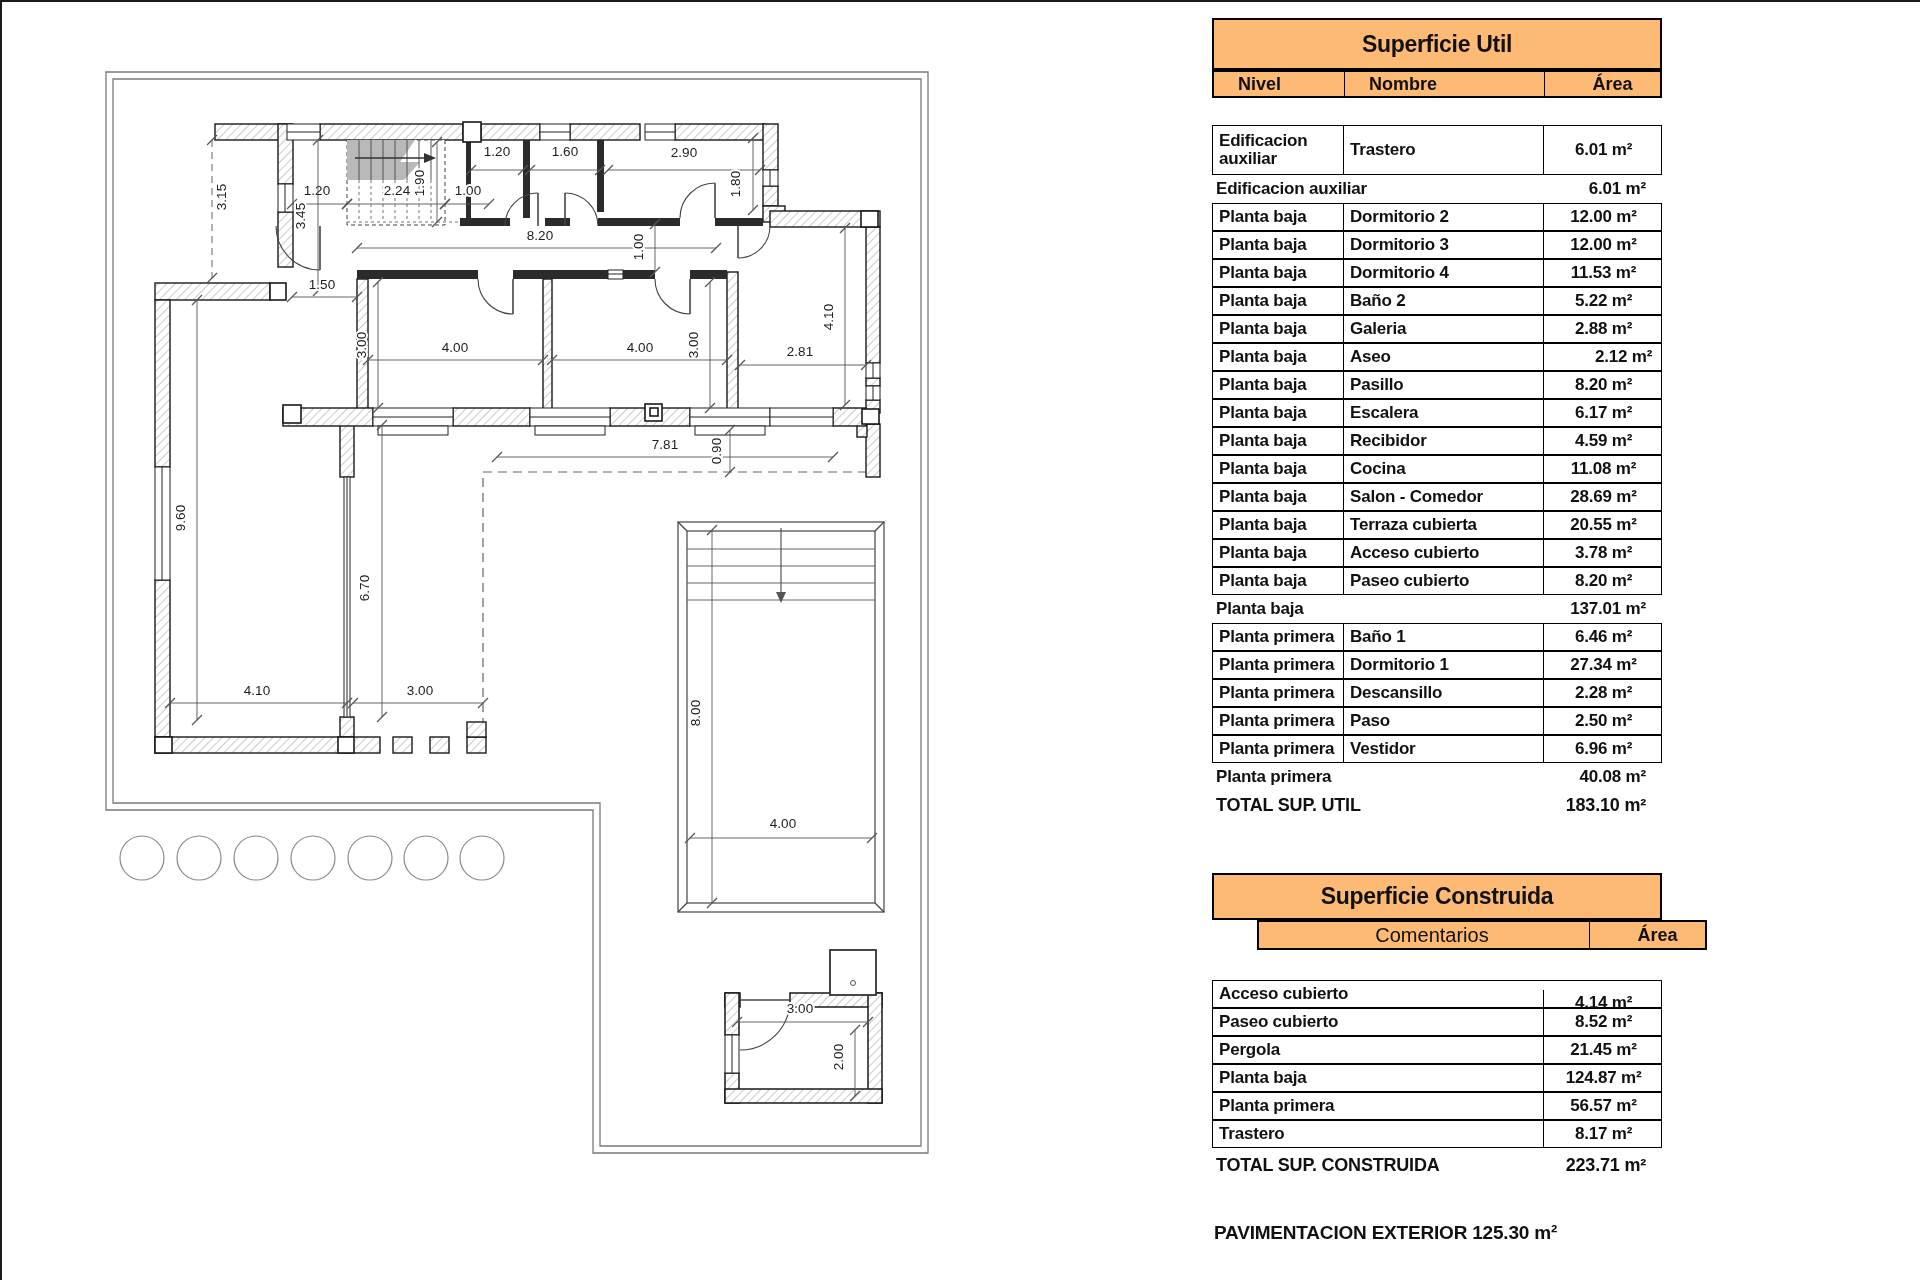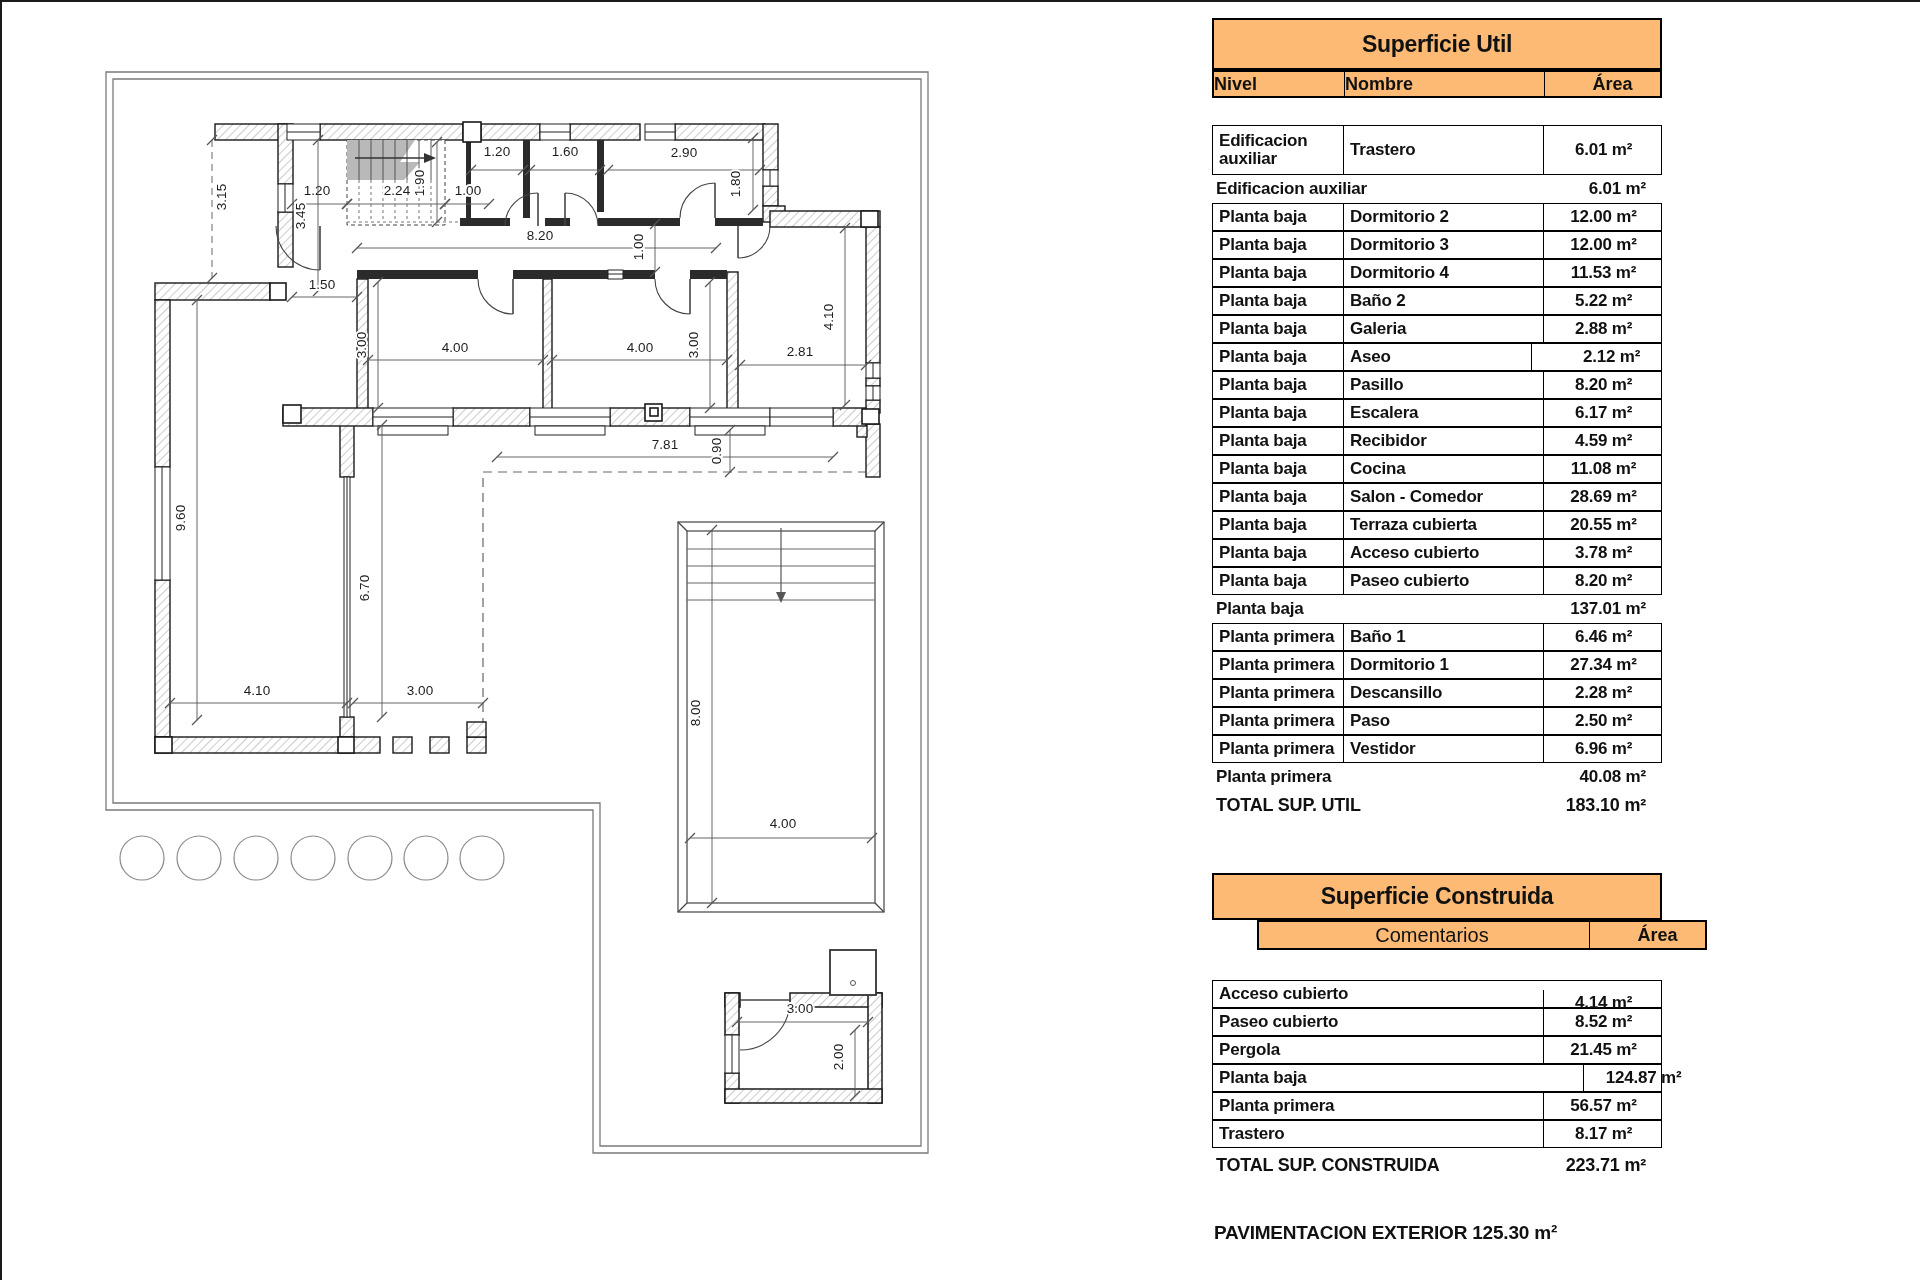--- a/index.html
+++ b/index.html
@@ -6,21 +6,21 @@
   .screen{position:relative;width:1920px;height:1280px;background:#ffffff;overflow:hidden;
           font-family:"Liberation Sans",sans-serif;color:#111;}
   .edge-left{position:absolute;left:0;top:0;width:2px;height:1280px;background:#1a1a1a;}
   .edge-top{position:absolute;left:0;top:0;width:1920px;height:2px;background:#1a1a1a;}
   #plan-svg{position:absolute;left:0;top:0;}
   
   .tbox{position:absolute;border:2px solid #000;box-sizing:border-box;background:#fdba74;}
   .title{display:flex;align-items:center;justify-content:center;font-weight:bold;
          font-size:23px;letter-spacing:-0.3px;}
   .hdr-cell{position:absolute;top:0;height:100%;box-sizing:border-box;display:flex;align-items:center;
-            font-weight:bold;font-size:18px;padding-left:0;}
+            font-weight:bold;font-size:18px;padding-left:24px;}
   .hdr-center{justify-content:center;padding-left:16px;}
   .hdr-normal{font-weight:normal;font-size:20px;}
   .trow{position:absolute;left:0;box-sizing:border-box;border:1.4px solid #000;background:#fff;}
   .tcell{position:absolute;top:0;height:100%;box-sizing:border-box;display:flex;align-items:center;
          font-weight:bold;font-size:17px;letter-spacing:-0.2px;line-height:1.05;padding-left:6px;}
   .tcell.border-l{border-left:1.4px solid #000;}
   .tcell.center{justify-content:center;padding-left:0;}
   .srow{position:absolute;left:0;font-weight:bold;font-size:17px;letter-spacing:-0.2px;
         display:flex;align-items:center;}
   .srow .slabel{padding-left:4px;}
@@ -422,21 +422,21 @@
           <div class="tcell border-l center" style="left:330px;width:120px;">5.22 m²</div>
         </div>
         <div class="trow" style="left:1212px;top:315px;width:450px;height:28px;">
           <div class="tcell" style="left:0;width:130px;">Planta baja</div>
           <div class="tcell border-l" style="left:130px;width:200px;">Galeria</div>
           <div class="tcell border-l center" style="left:330px;width:120px;">2.88 m²</div>
         </div>
         <div class="trow" style="left:1212px;top:343px;width:450px;height:28px;">
           <div class="tcell" style="left:0;width:130px;">Planta baja</div>
           <div class="tcell border-l" style="left:130px;width:200px;">Aseo</div>
-          <div class="tcell border-l center" style="left:318px;width:120px;padding-left:40px;">2.12 m²</div>
+          <div class="tcell border-l center" style="left:330px;width:120px;padding-left:40px;">2.12 m²</div>
         </div>
         <div class="trow" style="left:1212px;top:371px;width:450px;height:28px;">
           <div class="tcell" style="left:0;width:130px;">Planta baja</div>
           <div class="tcell border-l" style="left:130px;width:200px;">Pasillo</div>
           <div class="tcell border-l center" style="left:330px;width:120px;">8.20 m²</div>
         </div>
         <div class="trow" style="left:1212px;top:399px;width:450px;height:28px;">
           <div class="tcell" style="left:0;width:130px;">Planta baja</div>
           <div class="tcell border-l" style="left:130px;width:200px;">Escalera</div>
           <div class="tcell border-l center" style="left:330px;width:120px;">6.17 m²</div>
@@ -525,21 +525,21 @@
         <div class="trow" style="left:1212px;top:1008px;width:450px;height:28px;">
           <div class="tcell" style="left:0;width:330px;">Paseo cubierto</div>
           <div class="tcell border-l center" style="left:330px;width:120px;">8.52 m²</div>
         </div>
         <div class="trow" style="left:1212px;top:1036px;width:450px;height:28px;">
           <div class="tcell" style="left:0;width:330px;">Pergola</div>
           <div class="tcell border-l center" style="left:330px;width:120px;">21.45 m²</div>
         </div>
         <div class="trow" style="left:1212px;top:1064px;width:450px;height:28px;">
           <div class="tcell" style="left:0;width:330px;">Planta baja</div>
-          <div class="tcell border-l center" style="left:330px;width:120px;margin-left:40px;">124.87 m²</div>
+          <div class="tcell border-l center" style="left:330px;width:120px;">124.87 m²</div>
         </div>
         <div class="trow" style="left:1212px;top:1092px;width:450px;height:28px;">
           <div class="tcell" style="left:0;width:330px;">Planta primera</div>
           <div class="tcell border-l center" style="left:330px;width:120px;">56.57 m²</div>
         </div>
         <div class="trow" style="left:1212px;top:1120px;width:450px;height:28px;">
           <div class="tcell" style="left:0;width:330px;">Trastero</div>
           <div class="tcell border-l center" style="left:330px;width:120px;">8.17 m²</div>
         </div>
       </div>

